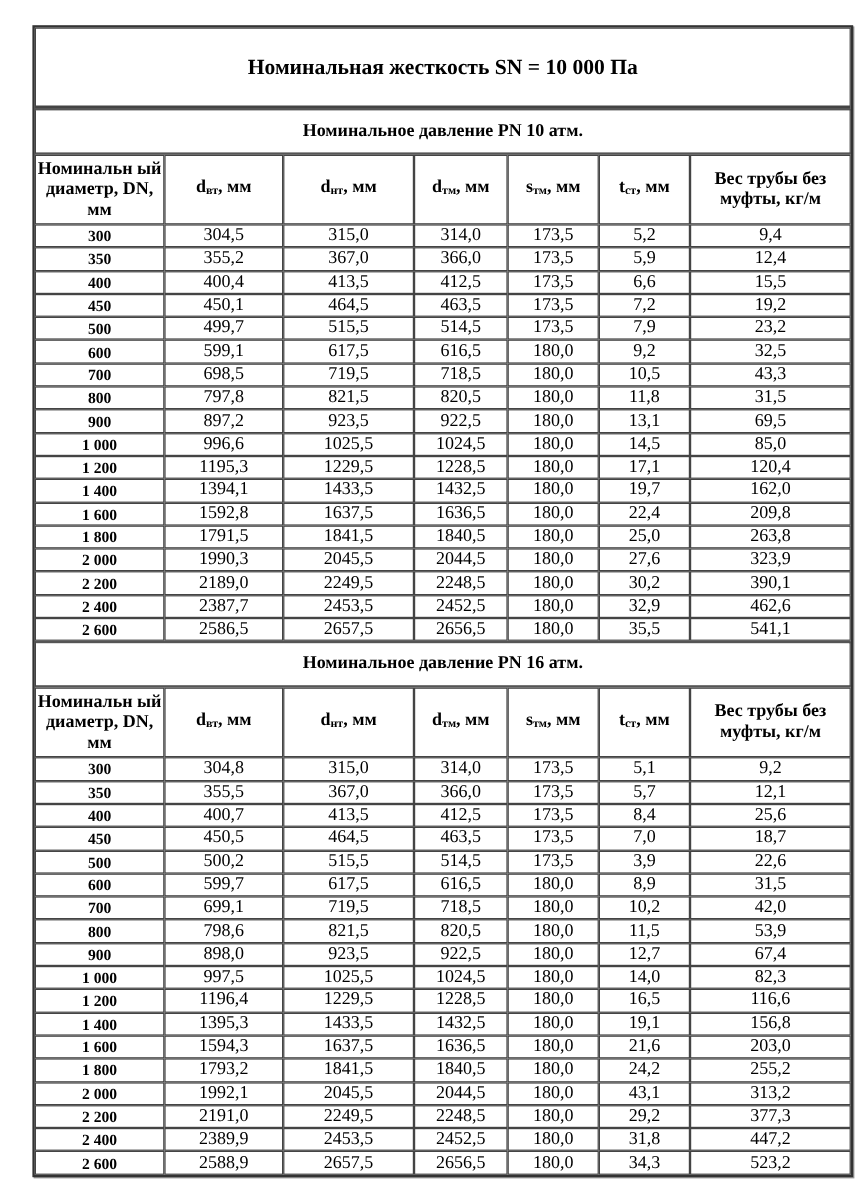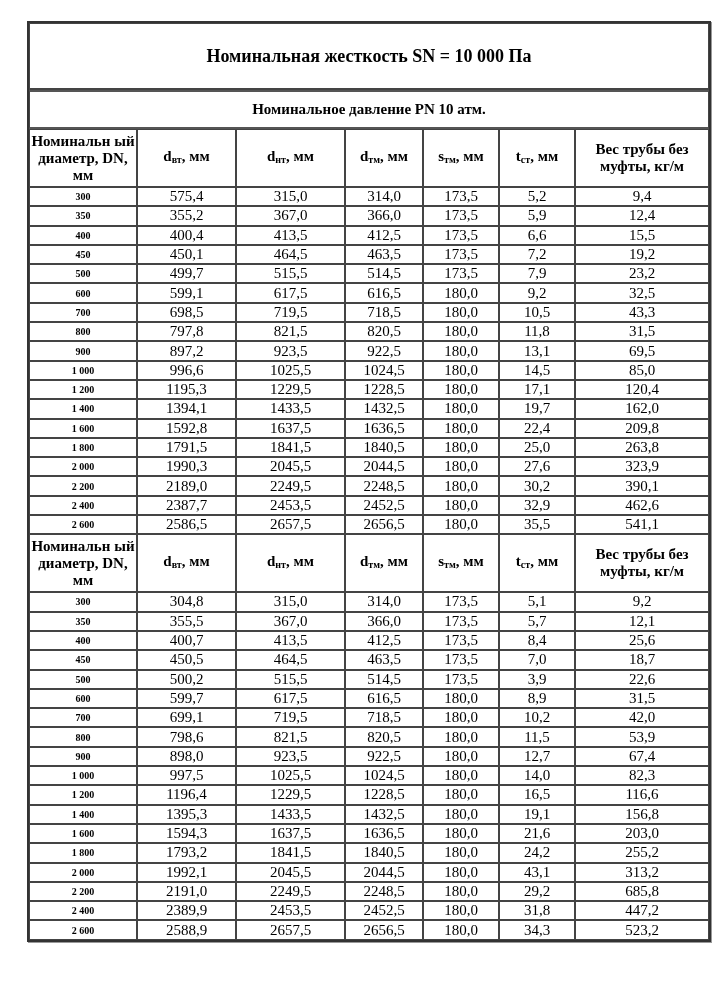--- a/index.html
+++ b/index.html
@@ -4,21 +4,21 @@
 <style>
   html, body { margin: 0; padding: 0; background: #ffffff; }
   body { width: 720px; height: 997px; position: relative; font-family: "Liberation Serif", serif; color: #000; }
   .wrap { position: absolute; left: 27px; top: 21px; width: 612px; }
   table.spec { border-collapse: separate; border-spacing: 0; width: 680px; border: 2px solid #333; box-shadow: 1px 1px 0 #999; table-layout: fixed; }
   table.spec td, table.spec th { border: 1px solid #444; padding: 0; text-align: center; vertical-align: middle; }
   .title-cell { height: 64px; font-weight: bold; font-size: 18px; border-bottom: 2px solid #444 !important; }
   .section-cell { height: 35px; font-weight: bold; font-size: 15px; border-top: 2px solid #555 !important; border-bottom: 2px solid #555 !important; margin-left: 16px; }
   th.hdr { height: 56px; font-weight: bold; font-size: 15px; line-height: 17px; border: 2px solid #555; }
   th.hdr sub { font-size: 10px; vertical-align: -2px; }
-  td.dn { font-weight: bold; font-size: 10px; }
+  td.dn { font-weight: bold; font-size: 13px; }
   td.v { font-size: 15px; }
   tr.data td { height: 17.3px; line-height: 17px; }
   col.c0 { width: 108px; } col.c1 { width: 99px; } col.c2 { width: 109px; } col.c3 { width: 78px; }
   col.c4 { width: 76px; } col.c5 { width: 76px; } col.c6 { width: 134px; }
 </style>
 </head>
 <body>
 
 <div class="wrap">
   <table class="spec">
@@ -42,21 +42,21 @@
           <th class="hdr">Номинальн ый диаметр, DN, мм</th>
           <th class="hdr"><span>d</span><sub>вт</sub><span>, мм</span></th>
           <th class="hdr"><span>d</span><sub>нт</sub><span>, мм</span></th>
           <th class="hdr"><span>d</span><sub>тм</sub><span>, мм</span></th>
           <th class="hdr"><span>s</span><sub>тм</sub><span>, мм</span></th>
           <th class="hdr"><span>t</span><sub>ст</sub><span>, мм</span></th>
           <th class="hdr">Вес трубы без муфты, кг/м</th>
         </tr>
         <tr class="data">
           <td class="dn">300</td>
-          <td class="v">575,4</td>
+          <td class="v">304,5</td>
           <td class="v">315,0</td>
           <td class="v">314,0</td>
           <td class="v">173,5</td>
           <td class="v">5,2</td>
           <td class="v">9,4</td>
         </tr>
         <tr class="data">
           <td class="dn">350</td>
           <td class="v">355,2</td>
           <td class="v">367,0</td>
@@ -201,20 +201,23 @@
           <td class="v">462,6</td>
         </tr>
         <tr class="data">
           <td class="dn">2 600</td>
           <td class="v">2586,5</td>
           <td class="v">2657,5</td>
           <td class="v">2656,5</td>
           <td class="v">180,0</td>
           <td class="v">35,5</td>
           <td class="v">541,1</td>
+        </tr>
+        <tr>
+          <td colspan="7" class="section-cell">Номинальное давление PN 16 атм.</td>
         </tr>
         <tr>
           <th class="hdr">Номинальн ый диаметр, DN, мм</th>
           <th class="hdr"><span>d</span><sub>вт</sub><span>, мм</span></th>
           <th class="hdr"><span>d</span><sub>нт</sub><span>, мм</span></th>
           <th class="hdr"><span>d</span><sub>тм</sub><span>, мм</span></th>
           <th class="hdr"><span>s</span><sub>тм</sub><span>, мм</span></th>
           <th class="hdr"><span>t</span><sub>ст</sub><span>, мм</span></th>
           <th class="hdr">Вес трубы без муфты, кг/м</th>
         </tr>
@@ -353,21 +356,21 @@
           <td class="v">43,1</td>
           <td class="v">313,2</td>
         </tr>
         <tr class="data">
           <td class="dn">2 200</td>
           <td class="v">2191,0</td>
           <td class="v">2249,5</td>
           <td class="v">2248,5</td>
           <td class="v">180,0</td>
           <td class="v">29,2</td>
-          <td class="v">685,8</td>
+          <td class="v">377,3</td>
         </tr>
         <tr class="data">
           <td class="dn">2 400</td>
           <td class="v">2389,9</td>
           <td class="v">2453,5</td>
           <td class="v">2452,5</td>
           <td class="v">180,0</td>
           <td class="v">31,8</td>
           <td class="v">447,2</td>
         </tr>

